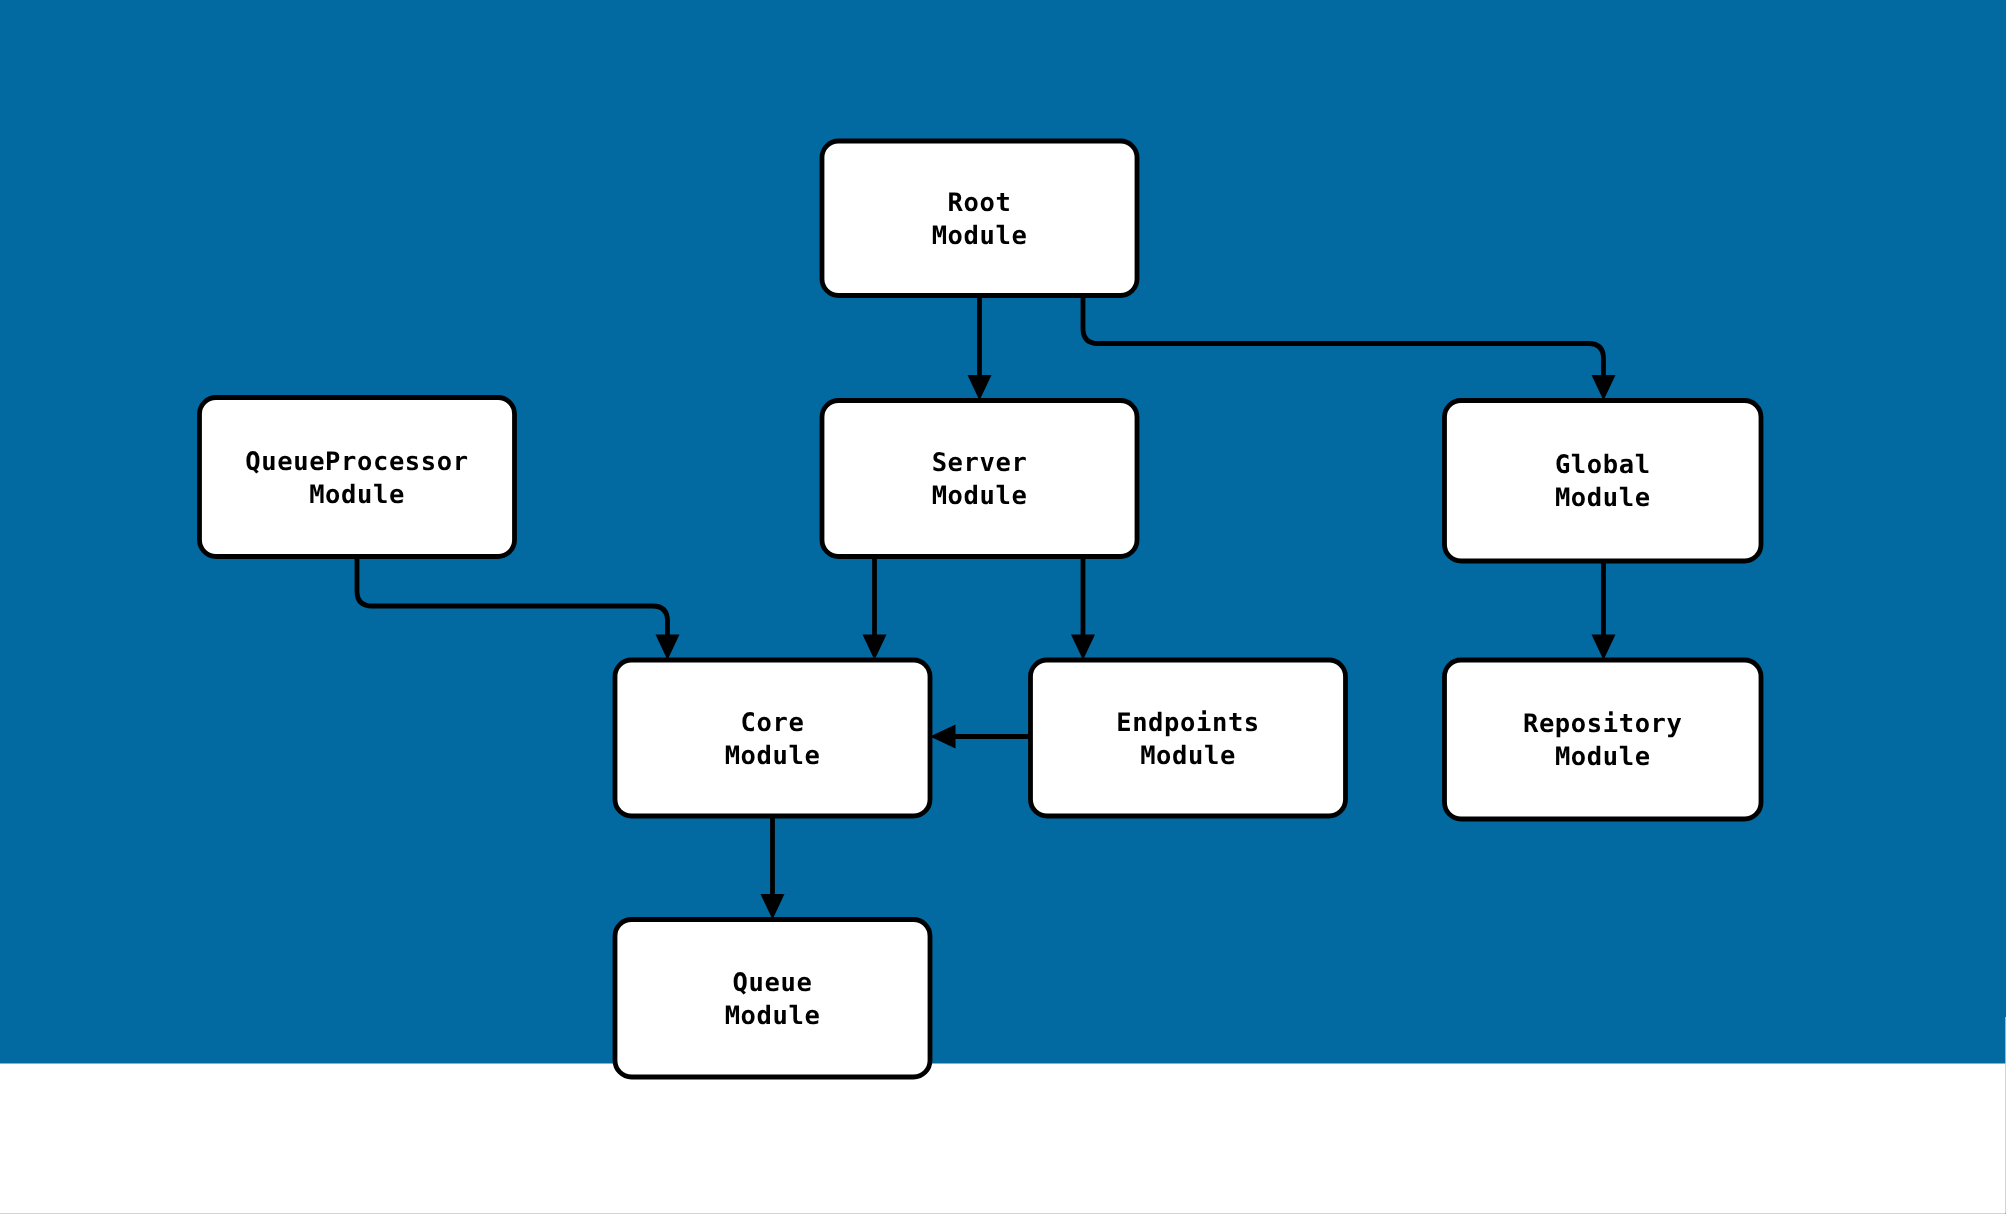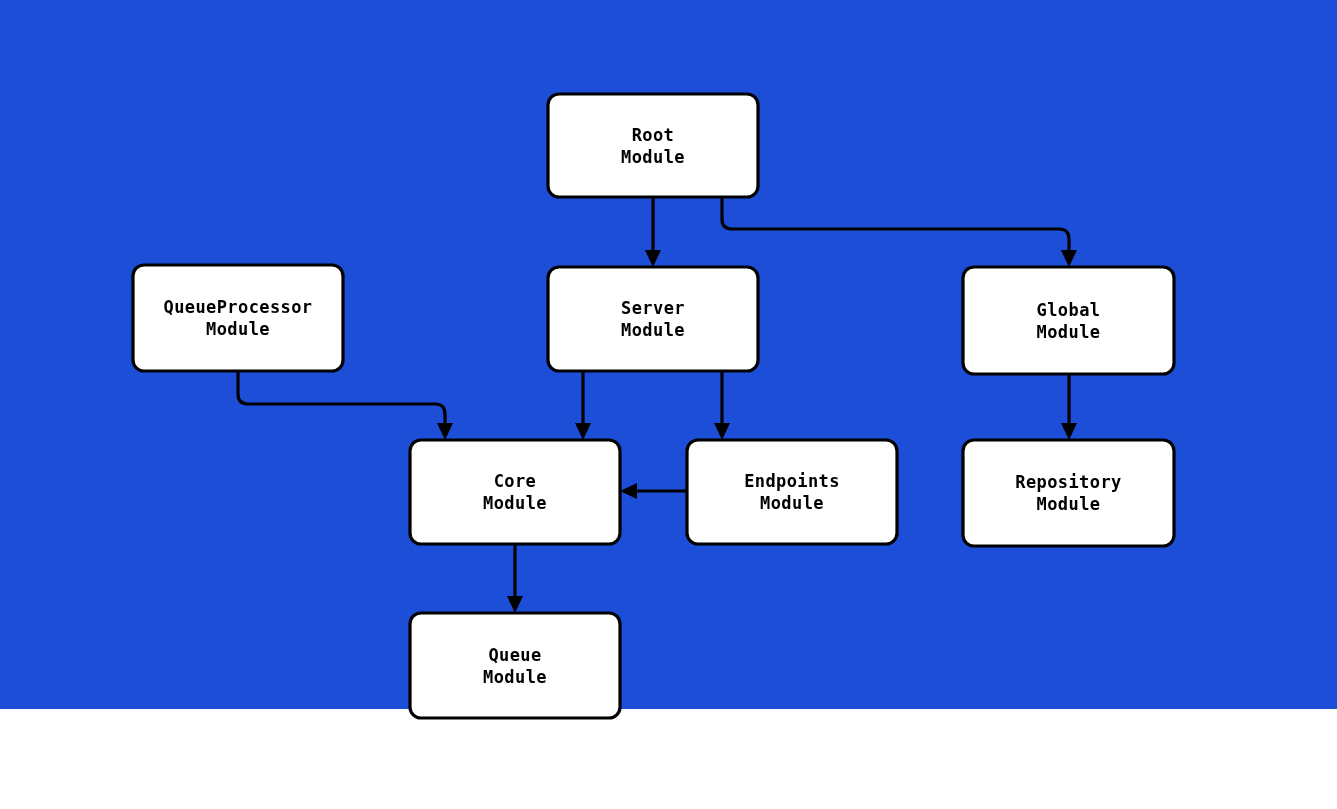--- a/index.html
+++ b/index.html
@@ -11,21 +11,21 @@
   body {
     width: 1337px;
     height: 809px;
     font-family: "DejaVu Sans Mono", "Liberation Mono", monospace;
     overflow: hidden;
   }
   #diagram-canvas {
     position: relative;
     width: 1337px;
     height: 709px;
-    background: #1d4ed8;
+    background: #0369a1;
     text-align: center;
   }
   svg.graph-layer {
     position: absolute;
     top: 0;
     left: 0;
     width: 1337px;
     height: 809px;
   }
   .node-box {

